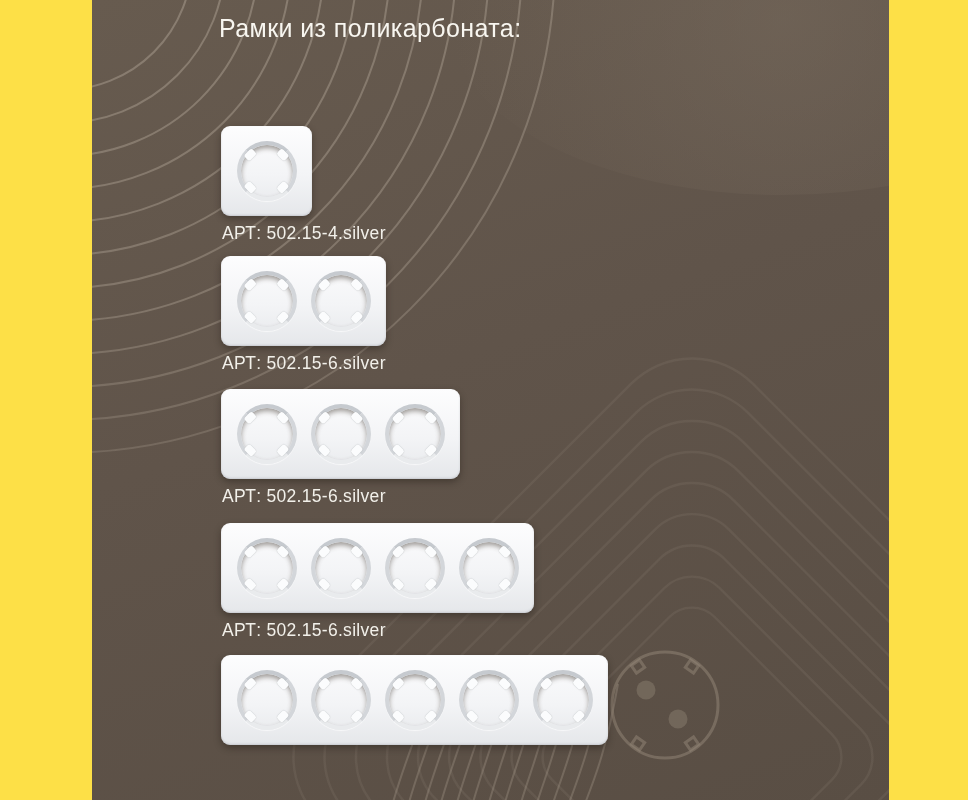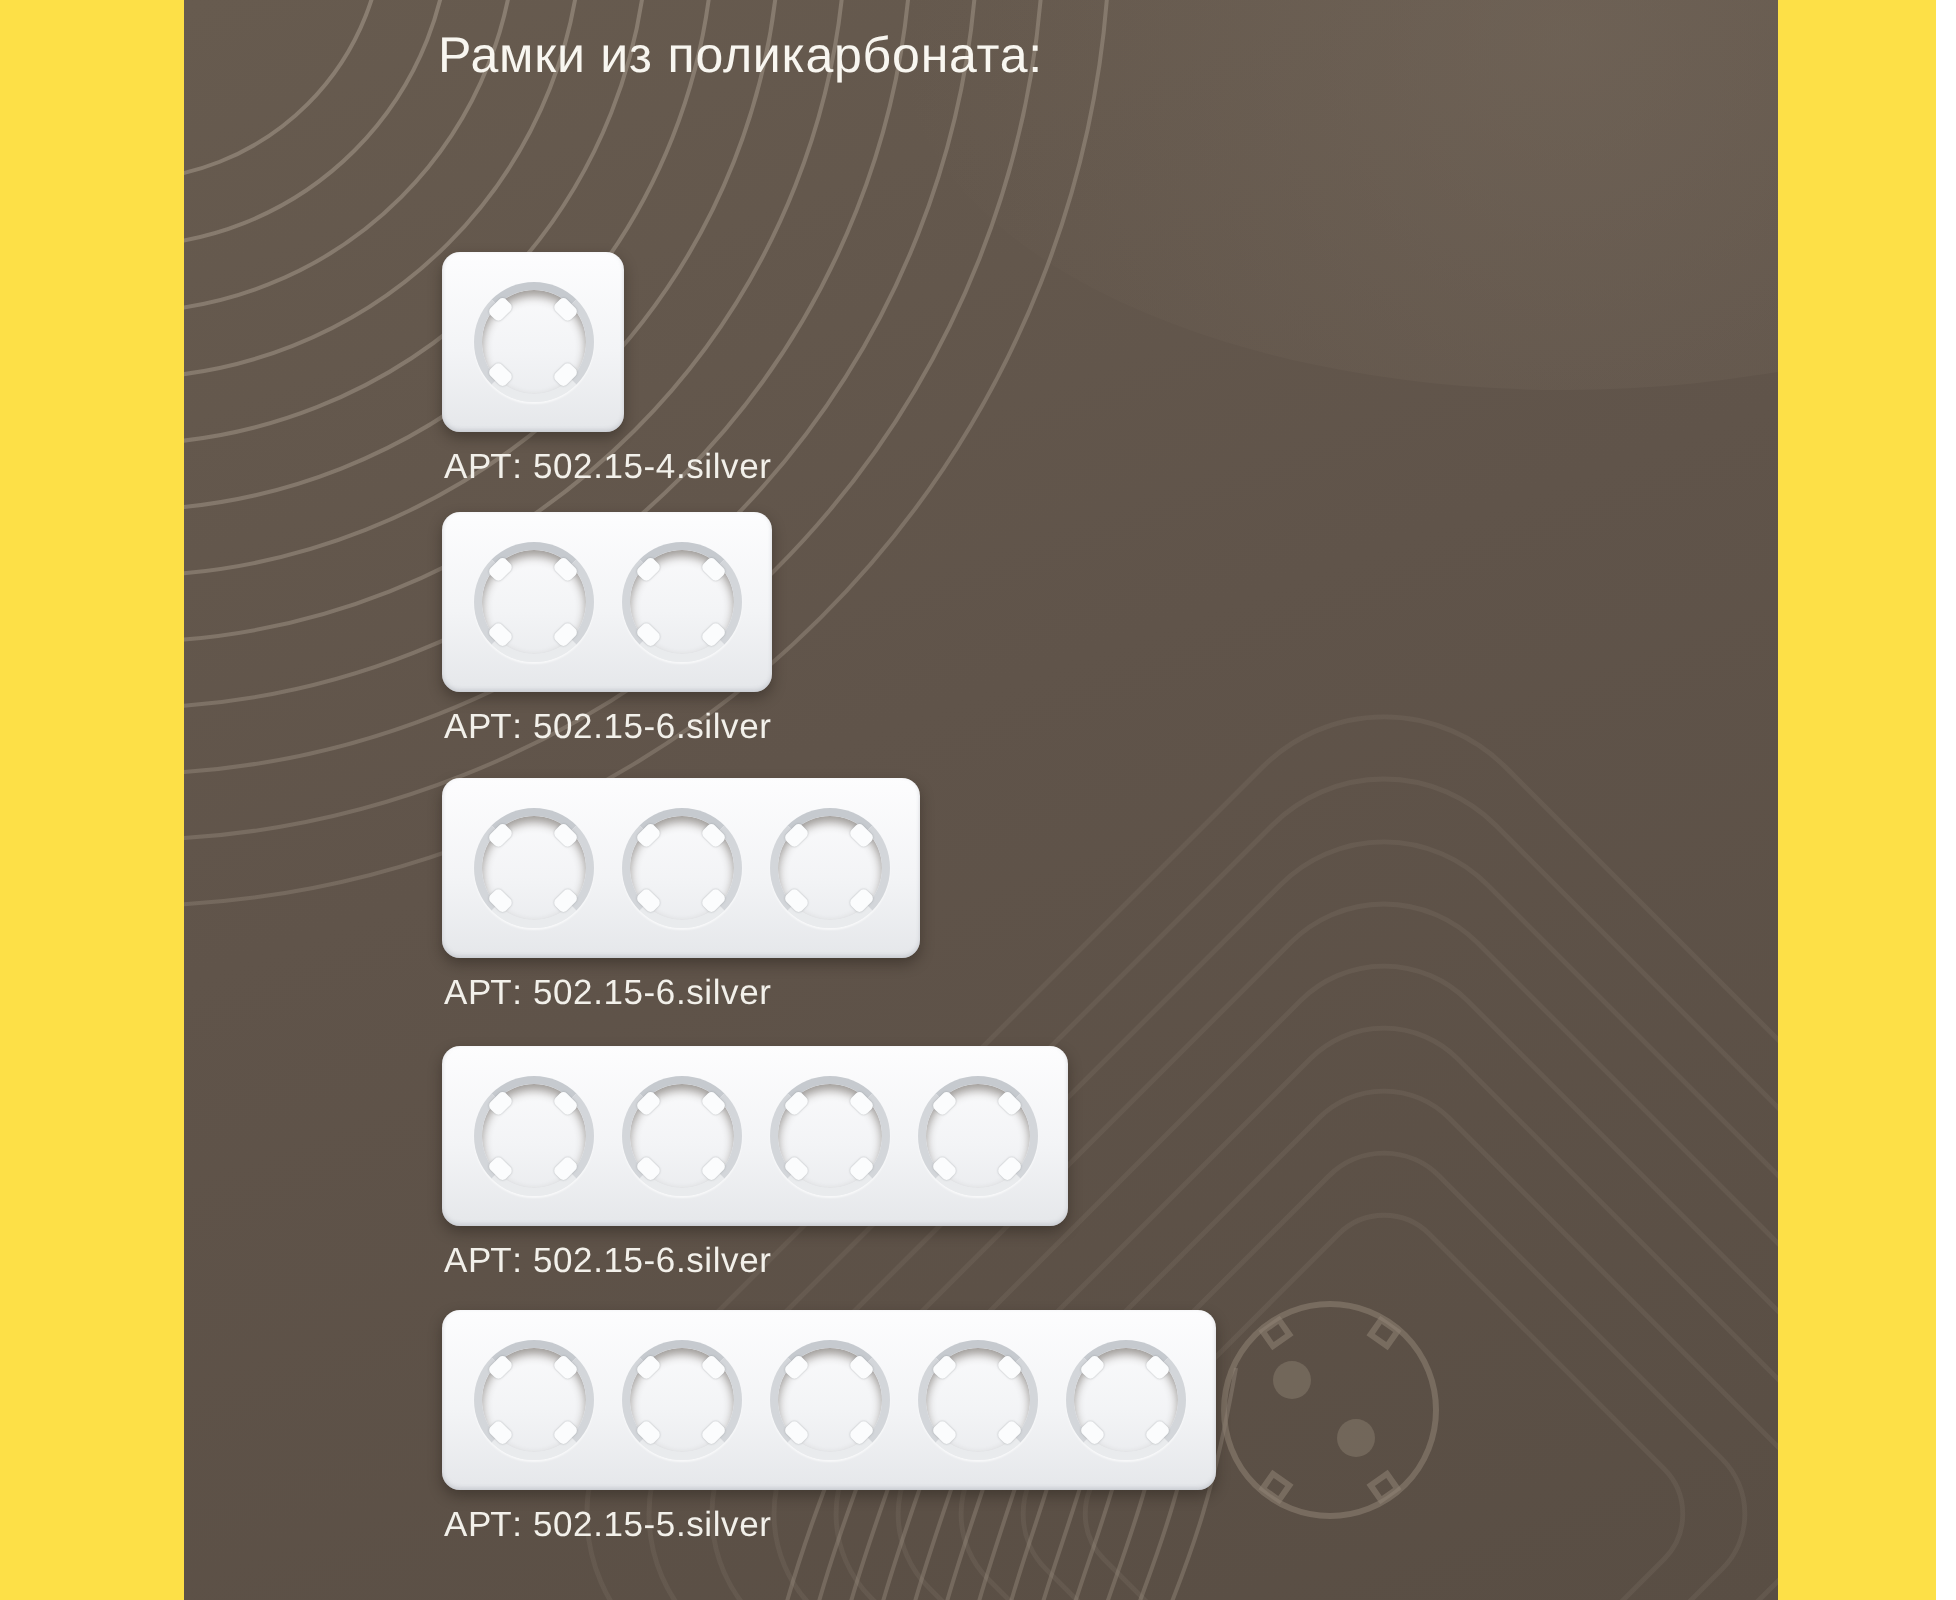--- a/index.html
+++ b/index.html
@@ -240,17 +240,16 @@
               <div class="tab" style="transform: rotate(225deg) translateX(23px) rotate(90deg);"></div>
             </div>
             <div class="gang" style="left: 311.5px;">
               <div class="ring"></div>
               <div class="tab" style="transform: rotate(-45deg) translateX(23px) rotate(90deg);"></div>
               <div class="tab" style="transform: rotate(45deg) translateX(23px) rotate(90deg);"></div>
               <div class="tab" style="transform: rotate(135deg) translateX(23px) rotate(90deg);"></div>
               <div class="tab" style="transform: rotate(225deg) translateX(23px) rotate(90deg);"></div>
             </div>
           </div>
-          <div class="article">АРТ: 502.15-5.silver</div>
         </div>
       </div>
   </div>
 </div>
 
 </body></html>

